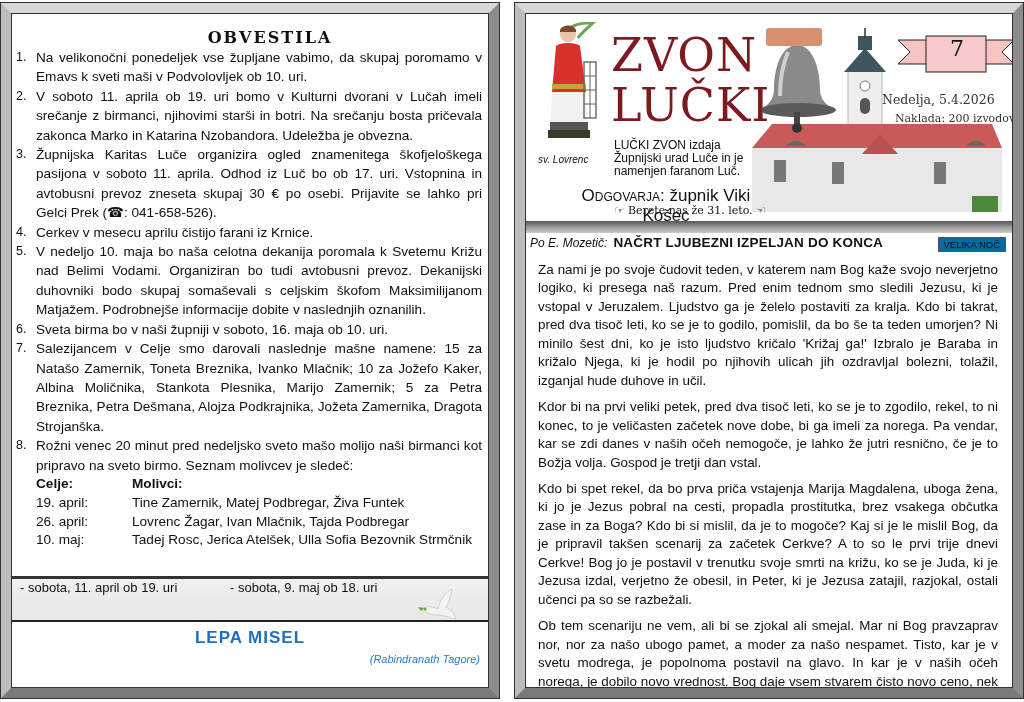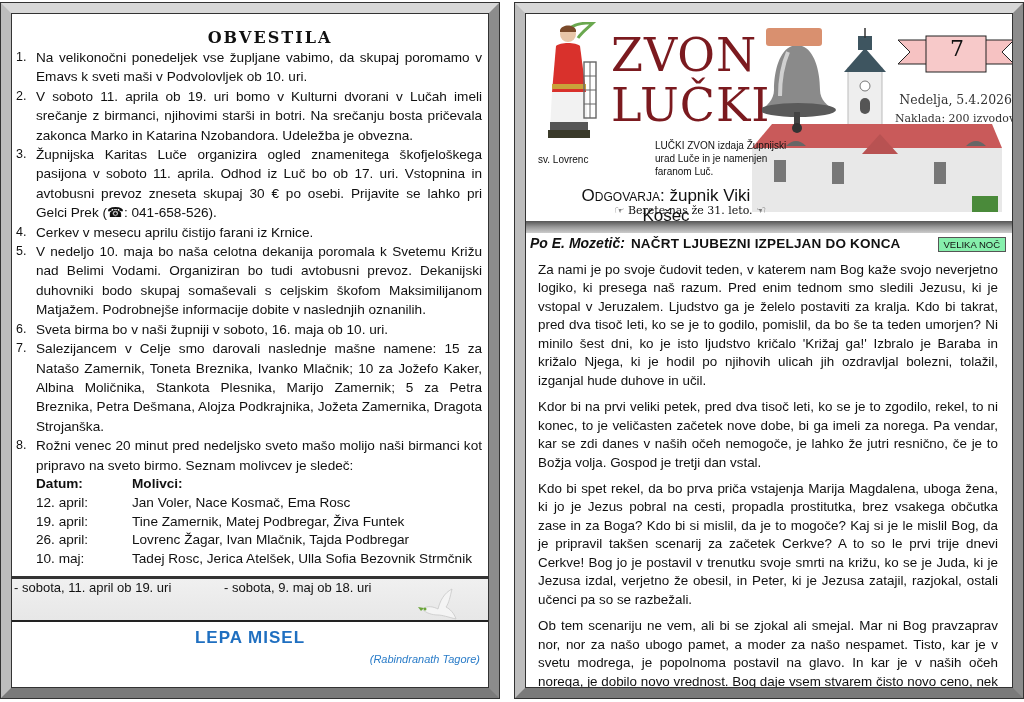--- a/index.html
+++ b/index.html
@@ -48,61 +48,61 @@
 
     .birm {
       position: absolute; left: 0; right: 0; top: 562px; height: 46px;
       border-top: 3px solid #333; border-bottom: 2px solid #222;
       background: linear-gradient(#f0f0f0, #e7e7e7);
     }
     .birm-title {
       text-align: center; font-weight: bold; font-size: 13.5px; letter-spacing: 1.2px;
       margin-top: 4px; color: #111;
     }
-    .birm-events { display: flex; font-size: 13px; padding-left: 2px; margin-top: 1px; }
+    .birm-events { display: flex; font-size: 13px; padding-left: 8px; margin-top: 1px; }
     .birm-ev { width: 210px; }
     .dove {
       position: absolute; right: 30px; top: 6px; width: 42px; height: 38px;
     }
 
     .misel { position: absolute; left: 0; right: 0; top: 610px; bottom: 0; text-align: center; }
     .misel-title { color: #1f6fc0; font-weight: bold; font-size: 17px; letter-spacing: 1px; margin-top: 4px; }
     .misel-text { color: #2a7cc8; font-size: 15px; margin-top: 2px; }
     .misel-author { color: #2a7cc8; font-size: 11px; font-style: italic; text-align: right; padding-right: 8px; margin-top: 5px; }
 
     
     .hdr { position: absolute; left: 0; right: 0; top: 0; height: 198px; }
     .saint { position: absolute; left: 16px; top: 8px; width: 60px; height: 130px; }
-    .saint-cap { position: absolute; left: 12px; top: 140px; font-size: 10px; }
+    .saint-cap { position: absolute; left: 12px; top: 140px; font-size: 10px; font-style: italic; }
     .mast {
       position: absolute; left: 85px; top: 16px; font-family: "DejaVu Serif", serif;
       color: #7b1a1f; font-size: 46px; line-height: 50px; letter-spacing: 1px;
     }
     .bell { position: absolute; left: 236px; top: 12px; width: 80px; height: 110px; }
     .church { position: absolute; left: 226px; top: 14px; width: 250px; height: 184px; }
     .banner { position: absolute; left: 370px; top: 18px; width: 120px; height: 44px; }
     .issue-no { position: absolute; left: 409px; top: 22px; width: 44px; text-align: center; font-family: "DejaVu Serif", serif; font-size: 22px; }
-    .date { position: absolute; left: 356px; top: 78px; width: 130px; text-align: right; font-family: "DejaVu Serif", serif; font-size: 12.5px; color: #333; }
+    .date { position: absolute; left: 356px; top: 78px; width: 130px; text-align: left; font-family: "DejaVu Serif", serif; font-size: 12.5px; color: #333; }
     .naklada { position: absolute; left: 364px; top: 98px; width: 130px; text-align: center; font-family: "DejaVu Serif", serif; font-size: 11px; color: #333; }
-    .izdaja { position: absolute; left: 88px; top: 125px; width: 150px; font-size: 10px; line-height: 13px; margin-left: 41px; }
+    .izdaja { position: absolute; left: 88px; top: 125px; width: 150px; font-size: 12px; line-height: 13px; }
     .odg { position: absolute; left: 40px; top: 172px; width: 200px; text-align: center; font-size: 17px; }
     .odg-label { font-variant: small-caps; }
     .berete { position: absolute; left: 40px; top: 190px; width: 200px; text-align: right; font-family: "DejaVu Serif", serif; font-size: 11px; }
     .hdr-bar {
       position: absolute; left: 0; right: 0; top: 207px; height: 12px;
       background: linear-gradient(#555, #999 50%, #ccc);
     }
 
     
     .art { position: absolute; left: 4px; right: 6px; top: 221px; }
     .art-head { display: flex; align-items: baseline; height: 18px; }
-    .art-by { font-style: italic; font-size: 14px; margin-right: 6px; font-weight: bold; }
+    .art-by { font-style: italic; font-size: 12px; margin-right: 6px; }
     .art-title { font-weight: bold; font-size: 13.5px; flex: 1; letter-spacing: 0.2px; }
     .art-tag {
-      border: 1px solid #555; background: #86efac; font-size: 9.5px; padding: 1px 5px;
+      border: 1px solid #555; background: #0369a1; font-size: 9.5px; padding: 1px 5px;
       align-self: center;
     }
     .art-body { font-size: 13.4px; line-height: 18.45px; text-align: justify; margin-top: 1px; }
     .art-body p { margin: 8px; }
   </style>
 </head>
 <body>
 
 <div class="frame" id="left">
   <div class="frame-inner">
@@ -136,27 +136,23 @@
           <span class="ob-num">7.</span>
           <span class="ob-text">Salezijancem v Celje smo darovali naslednje mašne namene: 15 za Natašo Zamernik, Toneta Breznika, Ivanko Mlačnik; 10 za Jožefo Kaker, Albina Moličnika, Stankota Plesnika, Marijo Zamernik; 5 za Petra Breznika, Petra Dešmana, Alojza Podkrajnika, Jožeta Zamernika, Dragota Strojanška.</span>
         </li>
       <li class="ob-item">
           <span class="ob-num">8.</span>
           <span class="ob-text">Rožni venec 20 minut pred nedeljsko sveto mašo molijo naši birmanci kot pripravo na sveto birmo. Seznam molivcev je sledeč:</span>
         </li>
     </ol>
     <div class="mol-table">
       <div class="mol-row mol-head">
-        <span class="mol-date">Datum:</span>
+        <span class="mol-date">Celje:</span>
         <span>Molivci:</span>
       </div>
-      <div class="mol-row">
-          <span class="mol-date">12. april:</span>
-          <span>Jan Voler, Nace Kosmač, Ema Rosc</span>
-        </div>
       <div class="mol-row">
           <span class="mol-date">19. april:</span>
           <span>Tine Zamernik, Matej Podbregar, Živa Funtek</span>
         </div>
       <div class="mol-row">
           <span class="mol-date">26. april:</span>
           <span>Lovrenc Žagar, Ivan Mlačnik, Tajda Podbregar</span>
         </div>
       <div class="mol-row">
           <span class="mol-date">10. maj:</span>

